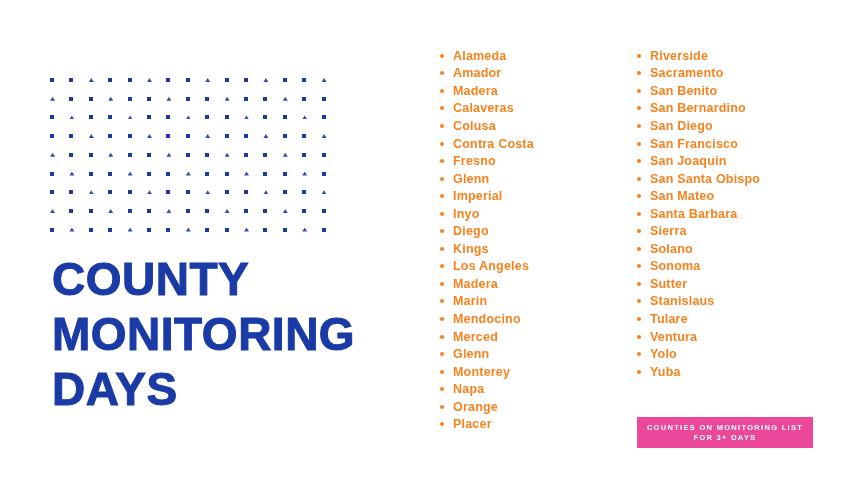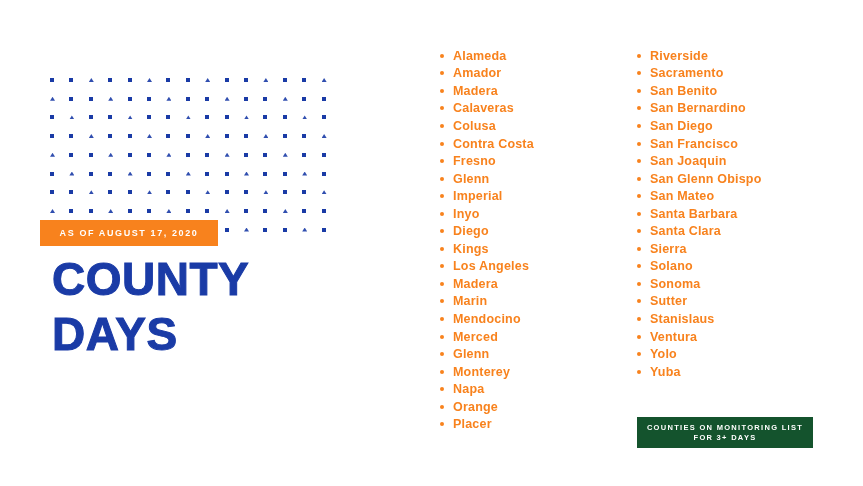--- a/index.html
+++ b/index.html
@@ -98,21 +98,21 @@
     flex: 0 0 auto;
   }
 
   
   .footer-box {
     position: absolute;
     left: 637px;
     top: 417px;
     width: 176px;
     height: 31px;
-    background: #14532d;
+    background: #ec4899;
     color: #ffffff;
     display: flex;
     flex-direction: column;
     align-items: center;
     justify-content: center;
     text-align: center;
     font-size: 7.5px;
     font-weight: 700;
     letter-spacing: 1.3px;
     line-height: 10px;
@@ -256,26 +256,24 @@
       <span class="dot tri" style="left: 135.8px; top: 149.6px;"></span>
       <span class="dot" style="left: 155.2px; top: 149.6px;"></span>
       <span class="dot" style="left: 174.6px; top: 149.6px;"></span>
       <span class="dot tri" style="left: 194px; top: 149.6px;"></span>
       <span class="dot" style="left: 213.4px; top: 149.6px;"></span>
       <span class="dot" style="left: 232.8px; top: 149.6px;"></span>
       <span class="dot tri" style="left: 252.2px; top: 149.6px;"></span>
       <span class="dot" style="left: 271.6px; top: 149.6px;"></span>
     </div>
 
-  <div class="badge">
-    <span>AS OF AUGUST 17, 2020</span>
-  </div>
 
   <h1 class="title">
     <span class="line">COUNTY</span>
+    <span class="line">MONITORING</span>
     <span class="line">DAYS</span>
   </h1>
 
   <ul class="county-col c1">
       <li class="county-item">
         <span class="bullet"></span>
         <span>Alameda</span>
       </li>
       <li class="county-item">
         <span class="bullet"></span>
@@ -386,53 +384,53 @@
       <li class="county-item">
         <span class="bullet"></span>
         <span>San Francisco</span>
       </li>
       <li class="county-item">
         <span class="bullet"></span>
         <span>San Joaquin</span>
       </li>
       <li class="county-item">
         <span class="bullet"></span>
-        <span>San Glenn Obispo</span>
+        <span>San Santa Obispo</span>
       </li>
       <li class="county-item">
         <span class="bullet"></span>
         <span>San Mateo</span>
       </li>
       <li class="county-item">
         <span class="bullet"></span>
         <span>Santa Barbara</span>
       </li>
       <li class="county-item">
         <span class="bullet"></span>
-        <span>Santa Clara</span>
-      </li>
-      <li class="county-item">
-        <span class="bullet"></span>
         <span>Sierra</span>
       </li>
       <li class="county-item">
         <span class="bullet"></span>
         <span>Solano</span>
       </li>
       <li class="county-item">
         <span class="bullet"></span>
         <span>Sonoma</span>
       </li>
       <li class="county-item">
         <span class="bullet"></span>
         <span>Sutter</span>
       </li>
       <li class="county-item">
         <span class="bullet"></span>
         <span>Stanislaus</span>
+      </li>
+      <li class="county-item">
+        <span class="bullet"></span>
+        <span>Tulare</span>
       </li>
       <li class="county-item">
         <span class="bullet"></span>
         <span>Ventura</span>
       </li>
       <li class="county-item">
         <span class="bullet"></span>
         <span>Yolo</span>
       </li>
       <li class="county-item">

